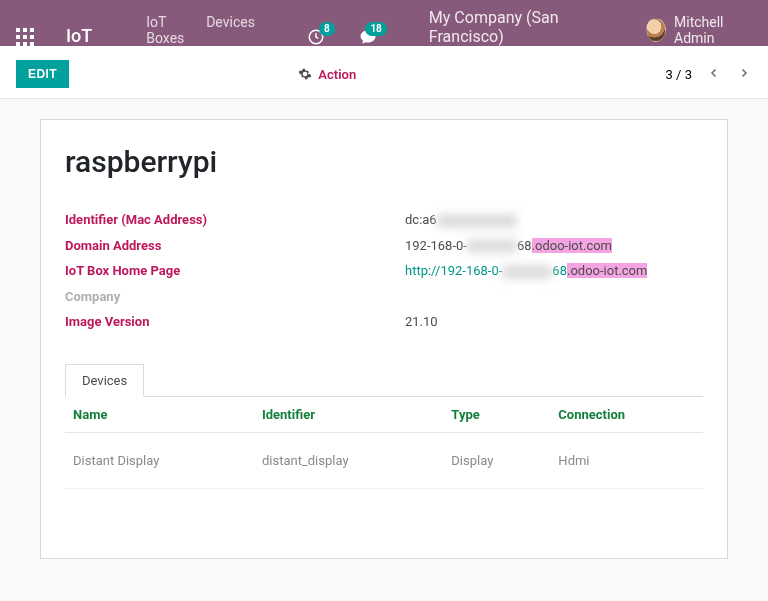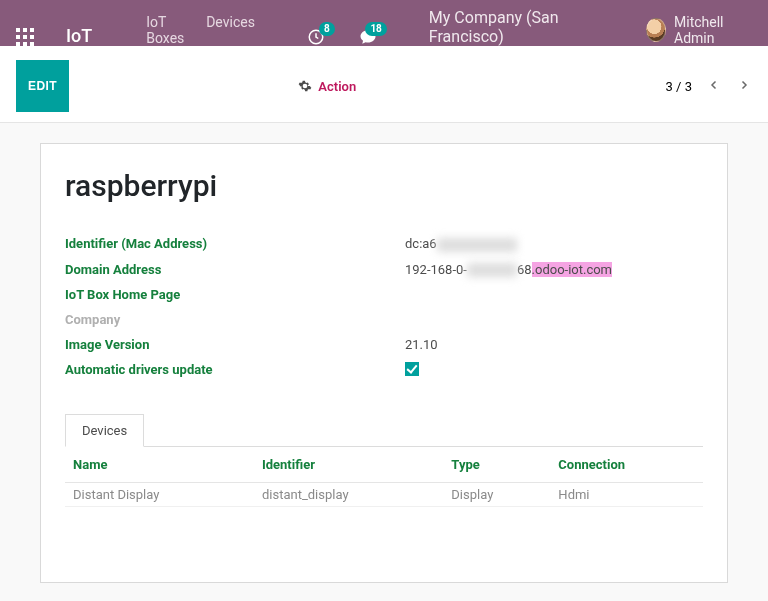--- a/index.html
+++ b/index.html
@@ -20,48 +20,48 @@
   .user { display: flex; align-items: center; gap: 8px; margin-left: 14px; cursor: pointer; font-size: 14px; color: #f0e8ed; }
   .avatar { width: 24px; height: 24px; border-radius: 50%; background: radial-gradient(circle at 40% 35%, #f3cfa7 0 40%, #b87f54 41% 60%, #5a3b24 61% 100%); border: 1px solid rgba(255,255,255,.3); }
 
   
   .controlbar { background: #fff; border-bottom: 1px solid #e5e5e5; padding: 14px 16px 10px 16px; }
   .breadcrumb { font-size: 18px; margin-bottom: 12px; }
   .breadcrumb .bc-link { color: #009688; cursor: pointer; }
   .breadcrumb .bc-sep { color: #9e9e9e; margin: 0 6px; }
   .breadcrumb .bc-current { color: #6f6f6f; }
   .cb-row { display: flex; align-items: center; }
-  .btn-edit { background: #00a09d; color: #fff; border: none; font-weight: 700; font-size: 12px; letter-spacing: .4px; padding: 19px 12px; cursor: pointer; }
+  .btn-edit { background: #00a09d; color: #fff; border: none; font-weight: 700; font-size: 12px; letter-spacing: .4px; padding: 7px 12px; cursor: pointer; }
   .action { margin-left: auto; margin-right: auto; transform: translateX(-40px); display: flex; align-items: center; gap: 6px; color: #be185d; font-weight: 600; cursor: pointer; }
   .action svg { display: block; }
   .right-controls { display: flex; align-items: center; gap: 14px; color: #000000; }
   .pager { font-size: 13px; }
   .arrow-btn { cursor: pointer; color: #6a6a6a; padding: 2px; }
 
   
   .sheet-wrap { padding: 20px 40px; }
   .sheet { background: #fff; border: 1px solid #d9d9d9; padding: 24px 24px 40px 24px; min-height: 440px; }
   h1.record-title { font-size: 30px; font-weight: 500; color: #212529; margin-bottom: 28px; }
   .form-row { display: flex; padding: 5px 0; align-items: flex-start; }
-  .form-label { width: 340px; font-weight: 700; color: #15803d; font-size: 13px; }
+  .form-label { width: 340px; font-weight: 700; color: #be185d; font-size: 13px; }
   .form-label.muted { color: #b0b0b0; }
   .form-value { font-size: 13px; color: #4c4c4c; }
   .val-link { color: #009688; cursor: pointer; }
   .highlight-pink { background: #f5a4e3; }
   .blur { filter: blur(4px); background: #ddd; display: inline-block; height: 14px; border-radius: 2px; vertical-align: middle; }
   .checkbox { width: 14px; height: 14px; display: inline-block; border: 1px solid #00a09d; background: #00a09d; position: relative; }
   .checkbox::after { content: ""; position: absolute; left: 3px; top: 0px; width: 4px; height: 8px; border: solid #fff; border-width: 0 2px 2px 0; transform: rotate(40deg); }
 
   
   .tabs { margin-top: 30px; border-bottom: 1px solid #dcdcdc; display: flex; }
   .tab { padding: 8px 16px; border: 1px solid #dcdcdc; border-bottom: 1px solid #fff; background: #fff; margin-bottom: -1px; font-size: 13px; color: #4c4c4c; cursor: pointer; }
 
   table.devices { width: 100%; border-collapse: collapse; margin-top: 0; }
   table.devices th { text-align: left; font-weight: 700; color: #15803d; padding: 10px 8px; border-bottom: 1px solid #e5e5e5; font-size: 13px; }
-  table.devices td { padding: 4px 8px; border-bottom: 1px solid #f0f0f0; color: #8a8a8a; font-size: 13px; }
+  table.devices td { padding: 20px 8px; border-bottom: 1px solid #f0f0f0; color: #8a8a8a; font-size: 13px; }
 </style>
 </head>
 <body>
 
 <div class="topbar">
   <span class="apps-icon">
     <svg width="18" height="18" viewBox="0 0 18 18">
         <g fill="#fff">
           <rect x="0" y="0" width="4" height="4"></rect>
           <rect x="7" y="0" width="4" height="4"></rect>
@@ -145,38 +145,35 @@
 
     <div class="form-row">
       <div class="form-label">Domain Address</div>
       <div class="form-value">
         <span>192-168-0-</span><span class="blur" style="width:50px"></span><span>68</span><span class="highlight-pink">.odoo-iot.com</span>
       </div>
     </div>
 
     <div class="form-row">
       <div class="form-label">IoT Box Home Page</div>
+      <div class="form-value">
+        <span class="val-link"><span>http://192-168-0-</span></span><span class="blur" style="width:50px"></span><span class="val-link">68</span><span class="highlight-pink">.odoo-iot.com</span>
+      </div>
     </div>
 
     <div class="form-row">
       <div class="form-label muted">Company</div>
       <div class="form-value"></div>
     </div>
 
     <div class="form-row">
       <div class="form-label">Image Version</div>
       <div class="form-value">21.10</div>
     </div>
 
-    <div class="form-row">
-      <div class="form-label">Automatic drivers update</div>
-      <div class="form-value">
-        <span class="checkbox"></span>
-      </div>
-    </div>
 
     <div class="tabs">
       <div class="tab">Devices</div>
     </div>
 
     <table class="devices">
       <thead>
         <tr>
           <th>Name</th>
           <th>Identifier</th>

